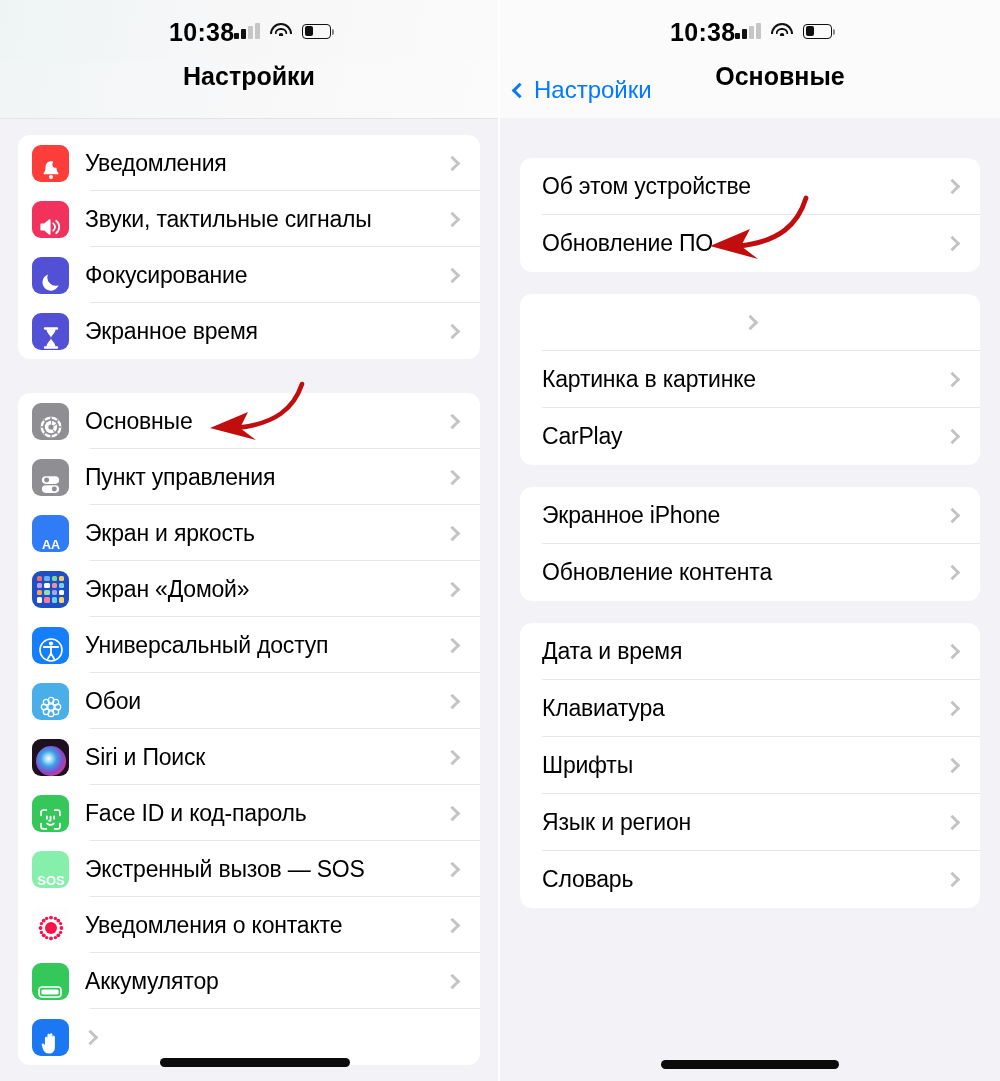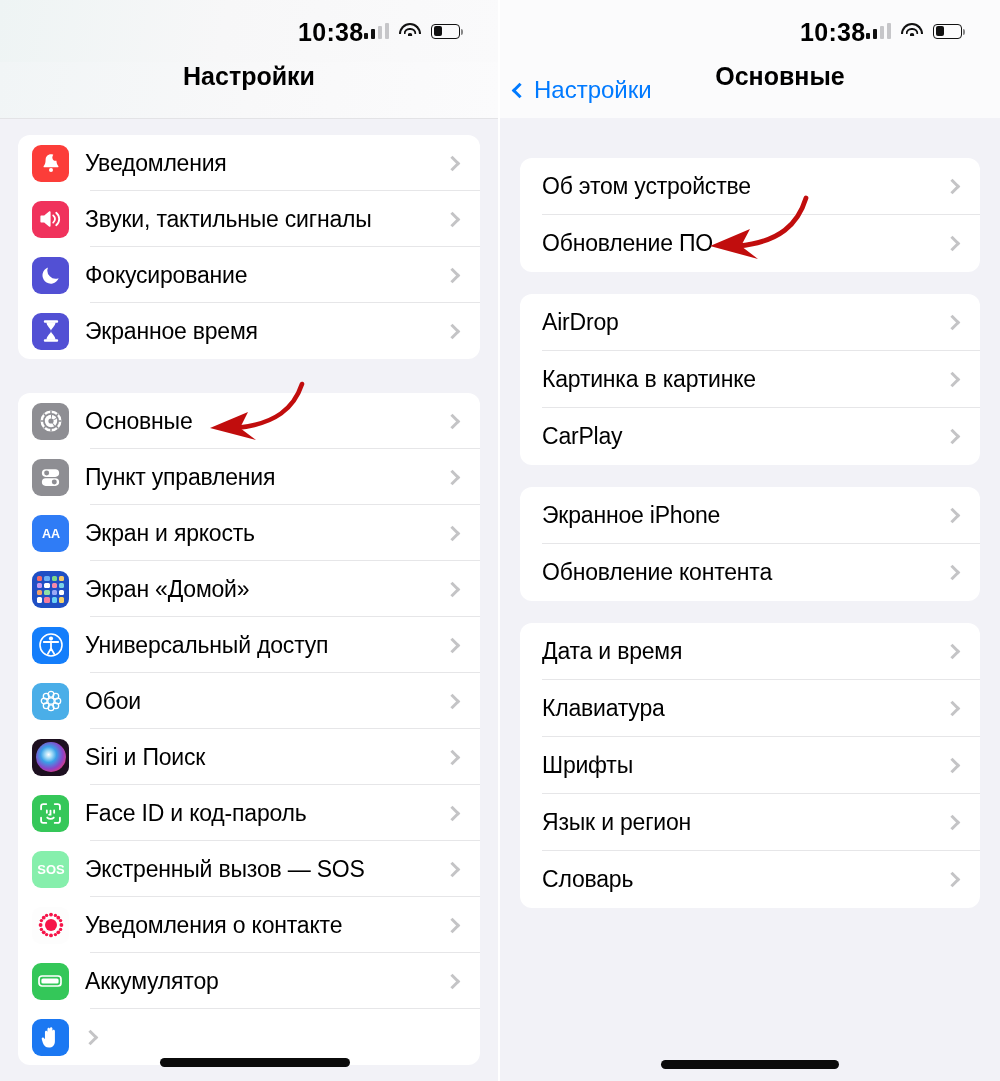--- a/index.html
+++ b/index.html
@@ -16,21 +16,21 @@
     position: relative;
     overflow: hidden;
   }
   .phone.left { border-right: 2px solid #ffffff; }
 
   
   .statusbar {
     height: 62px;
     background: #fbfbfc;
     display: flex; align-items: center;
-    justify-content: flex-end;
+    justify-content: center;
     padding: 0 38px 0 40px;
     position: relative;
   }
   .phone.left .statusbar { background: linear-gradient(100deg,#eef4f4 0%, #f7f7f8 45%, #fafafb 100%); }
   .status-time {
     font-size: 25px; font-weight: bold; color: #000;
     letter-spacing: 0.3px; padding-top: 2px;
   }
   .status-right { display: flex; align-items: center; gap: 10px; }
   .sig { display: flex; align-items: flex-end; gap: 2.5px; height: 16px; }
@@ -92,21 +92,21 @@
   .phone.right .row { padding-left: 22px; height: 57px; justify-content: center; }
   .row .sepline {
     position: absolute; left: 72px; right: 0; bottom: 0;
     height: 1px; background: #e6e6e8;
   }
   .phone.right .row .sepline { left: 22px; right: 0; }
   .row:last-child .sepline { display: none; }
   .icon {
     width: 37px; height: 37px; border-radius: 9px;
     flex: 0 0 37px; margin-right: 16px;
-    display: flex; align-items: center; justify-content: center;
+    display: flex; align-items: flex-end; justify-content: center;
     position: relative; overflow: hidden;
   }
   .label {
     font-size: 23px; color: #000; flex: 1;
     white-space: nowrap; letter-spacing: -0.2px;
   }
   .chev {
     width: 11px; height: 11px;
     border-right: 3px solid #c4c4c6; border-top: 3px solid #c4c4c6;
     transform: rotate(45deg); margin-right: 22px; flex: 0 0 auto;
@@ -486,21 +486,20 @@
           <div class="label">Обновление ПО</div>
           <div class="chev"></div>
 
         </div>
       </div>
 
       <div class="gap-md"></div>
 
       <div class="group">
         <div class="row">
-          <div class="label">AirDrop</div>
           <div class="chev"></div>
           <div class="sepline"></div>
         </div>
         <div class="row">
           <div class="label">Картинка в картинке</div>
           <div class="chev"></div>
           <div class="sepline"></div>
         </div>
         <div class="row">
           <div class="label">CarPlay</div>

